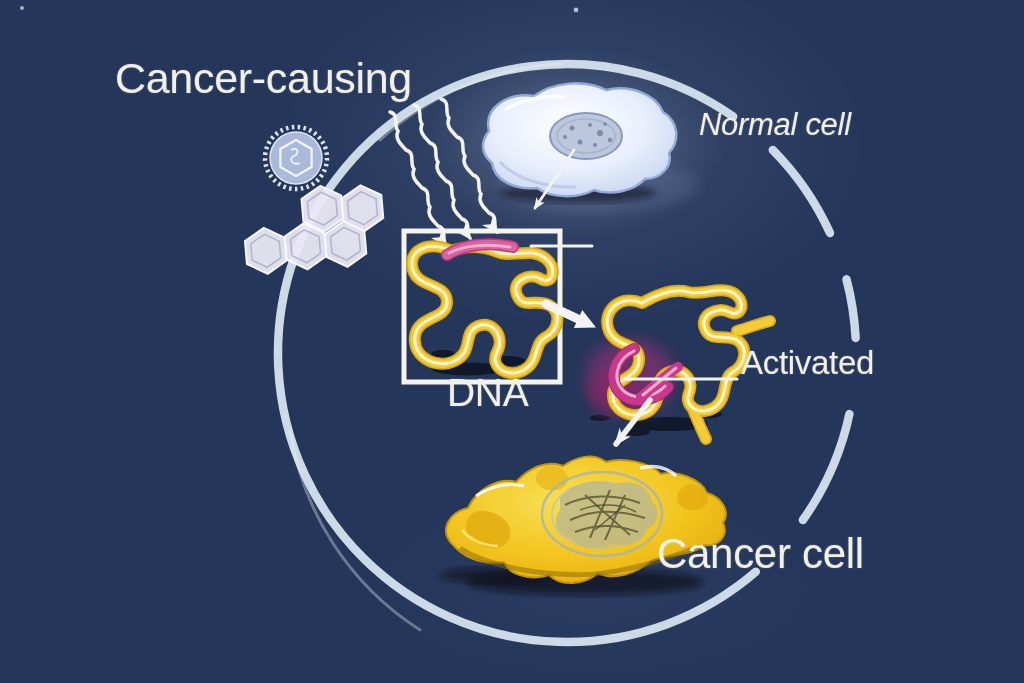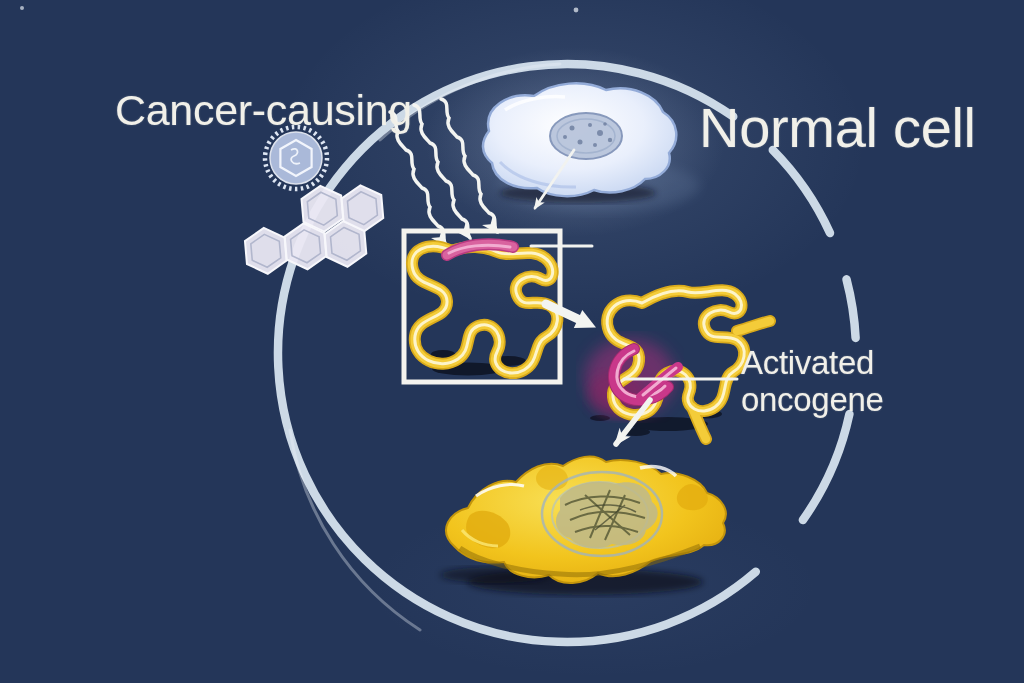--- a/index.html
+++ b/index.html
@@ -17,22 +17,22 @@
   .art{position:absolute;left:0;top:0;}
   .label{
     position:absolute;
     color:#f1f0e9;
     font-weight:400;
     letter-spacing:-0.3px;
     line-height:1.1;
     white-space:nowrap;
     text-shadow:0 0 2px rgba(246,246,240,.30);
   }
-  .lbl-agents   {left:115px; top:55px;  font-size:43px;margin-top:32px;}
-  .lbl-normal   {left:699px; top:97px;  font-size:56px;}
+  .lbl-agents   {left:115px; top:55px;  font-size:43px;}
+  .lbl-normal   {left:699px; top:108px;  font-size:31px;font-style:italic;}
   .lbl-proto    {left:592px; top:231px; font-size:36px;}
   .lbl-dna      {left:447px; top:372px; font-size:39px;}
   .lbl-activated{left:741px; top:344px; font-size:33px; line-height:1.13;}
   .lbl-cancer   {left:657px; top:531px; font-size:42px;}
 
   .boundary{stroke:#ccd9e6;stroke-width:8.5;fill:none;stroke-linecap:round;}
   .boundary2{stroke:#eef3f9;stroke-width:3;fill:none;opacity:.35;stroke-linecap:round;}
   .strand-out {stroke:#d8a91b;stroke-width:12; fill:none;stroke-linecap:round;stroke-linejoin:round;}
   .strand-mid {stroke:#f4cc39;stroke-width:8.5;fill:none;stroke-linecap:round;stroke-linejoin:round;}
   .strand-core{stroke:#fdf5d2;stroke-width:3;  fill:none;stroke-linecap:round;stroke-linejoin:round;opacity:.95;}
@@ -236,20 +236,21 @@
     </g>
   </svg>
 
   <div class="label lbl-agents">
     <div>Cancer-causing</div>
   </div>
 
   <div class="label lbl-normal">Normal cell</div>
 
 
+  <div class="label lbl-dna">DNA</div>
 
   <div class="label lbl-activated">
     <div>Activated</div>
-    <div>oncogene</div>
   </div>
 
+  <div class="label lbl-cancer">Cancer cell</div>
 
 </div>
 
 </body></html>

